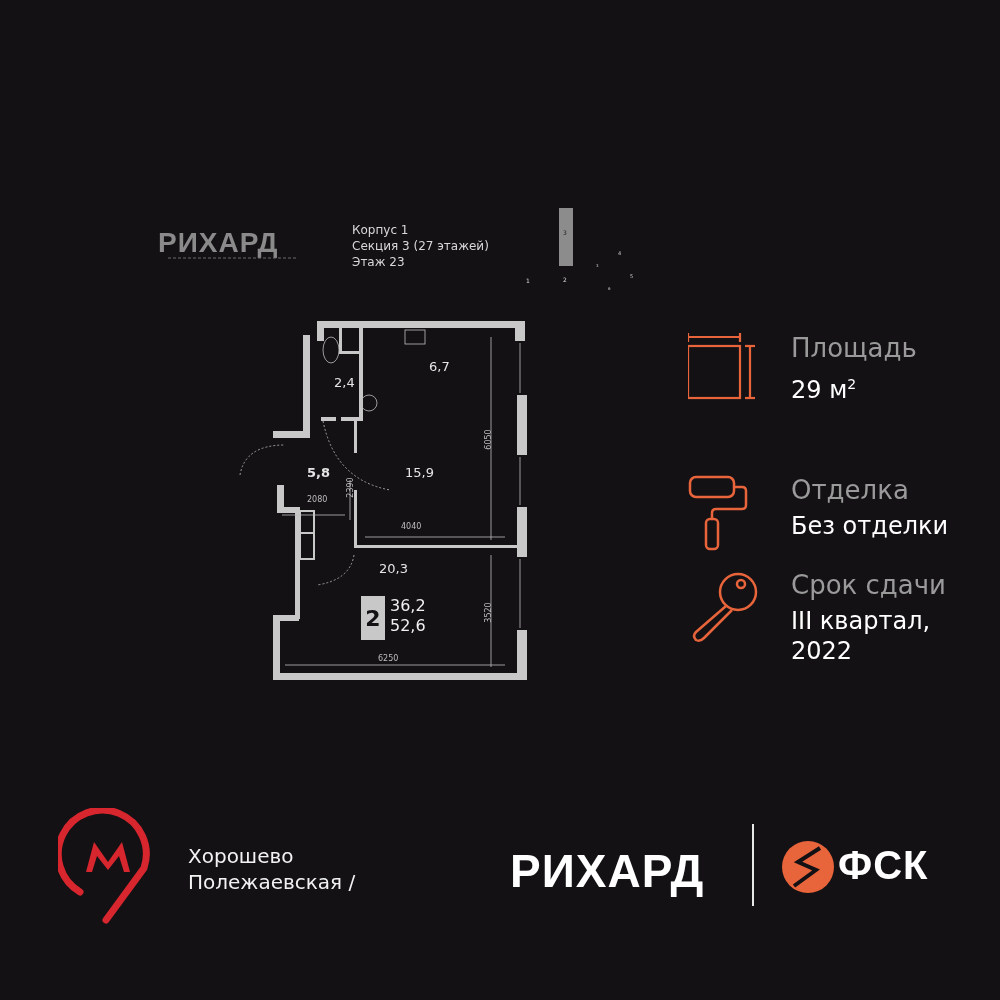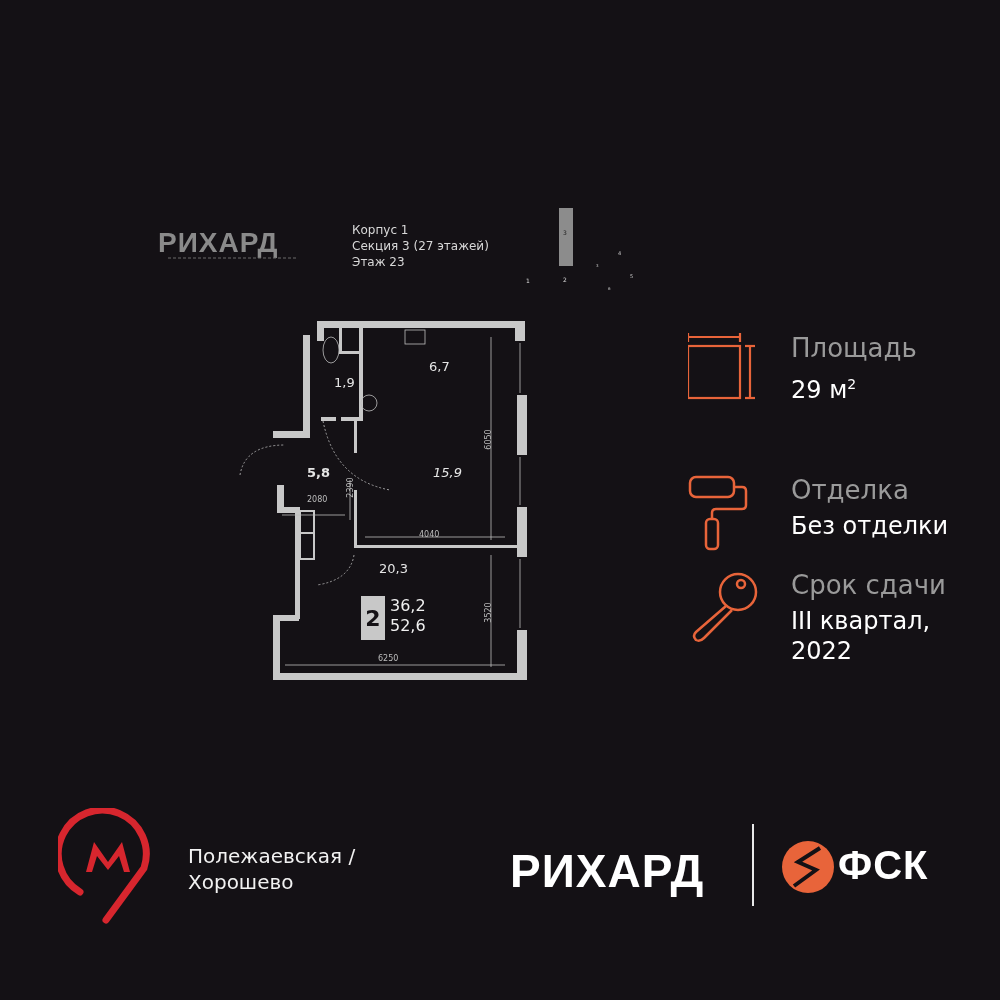--- a/index.html
+++ b/index.html
@@ -110,30 +110,30 @@
       <rect x="170" y="15" width="20" height="14"></rect>
     </g>
 
     <g stroke="#bdbdbd" stroke-width="0.8">
       <line x1="285" y1="28" x2="285" y2="78"></line>
       <line x1="285" y1="142" x2="285" y2="190"></line>
       <line x1="285" y1="244" x2="285" y2="313"></line>
     </g>
   </svg>
 
-  <div class="room-label" style="left:99px;top:60px;">1,9</div>
+  <div class="room-label" style="left:99px;top:60px;">2,4</div>
   <div class="room-label" style="left:194px;top:44px;">6,7</div>
   <div class="room-label" style="left:72px;top:150px;font-weight:bold;">5,8</div>
-  <div class="room-label" style="left:198px;top:150px;font-style:italic;">15,9</div>
+  <div class="room-label" style="left:170px;top:150px;">15,9</div>
   <div class="room-label" style="left:144px;top:246px;">20,3</div>
 
   <div class="dim" style="left:243px;top:120px;transform:rotate(-90deg);">6050</div>
   <div class="dim" style="left:105px;top:168px;transform:rotate(-90deg);">2390</div>
   <div class="dim" style="left:72px;top:180px;text-align:center;">2080</div>
-  <div class="dim" style="left:184px;top:207px;margin-top:8px;">4040</div>
+  <div class="dim" style="left:166px;top:207px;">4040</div>
   <div class="dim" style="left:243px;top:293px;transform:rotate(-90deg);">3520</div>
   <div class="dim" style="left:143px;top:339px;">6250</div>
 </div>
 
 <div class="badge">2</div>
 <div class="badge-vals">
   <div>36,2</div>
   <div>52,6</div>
 </div>
 
@@ -178,22 +178,22 @@
     <div>III квартал,</div>
     <div>2022</div>
   </div>
 </div>
 
 <svg class="abs metro" viewBox="0 0 100 118">
   <path d="M22 84 A44 44 0 1 1 86 60 L48 112" stroke="#d7262e" stroke-width="7" fill="none" stroke-linecap="round"></path>
   <path d="M28 64 L36 34 L50 54 L64 34 L72 64 L66 64 L61 48 L50 62 L39 48 L34 64 Z" fill="#d7262e"></path>
 </svg>
 <div class="abs metro-text">
+  <div>Хорошево</div>
   <div>Полежаевская /</div>
-  <div>Хорошево</div>
 </div>
 
 <svg class="abs brand-logo" viewBox="0 0 220 56">
   <text x="0" y="44" font-family="Liberation Sans, sans-serif" font-weight="bold" font-size="46" fill="#ffffff" letter-spacing="1">РИХАРД</text>
 </svg>
 <div class="abs divider"></div>
 <div class="abs fsk">
   <svg width="56" height="54" viewBox="0 0 56 54" style="position:absolute;left:0;top:0;">
     <circle cx="28" cy="27" r="26" fill="#e8643a"></circle>
     <path d="M40 8 L18 22 L36 30 L14 46" stroke="#141115" stroke-width="4" fill="none" stroke-linejoin="miter"></path>

